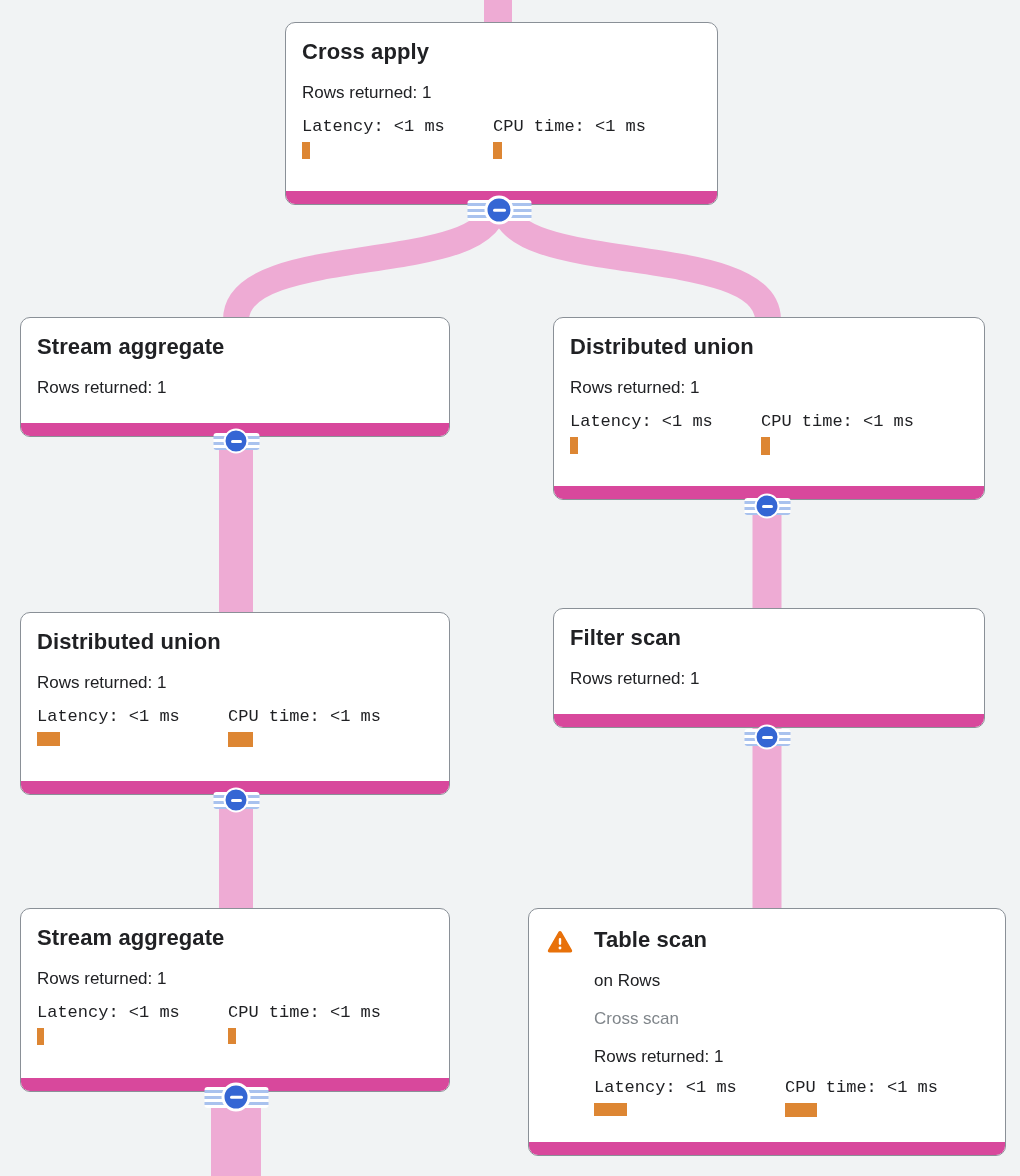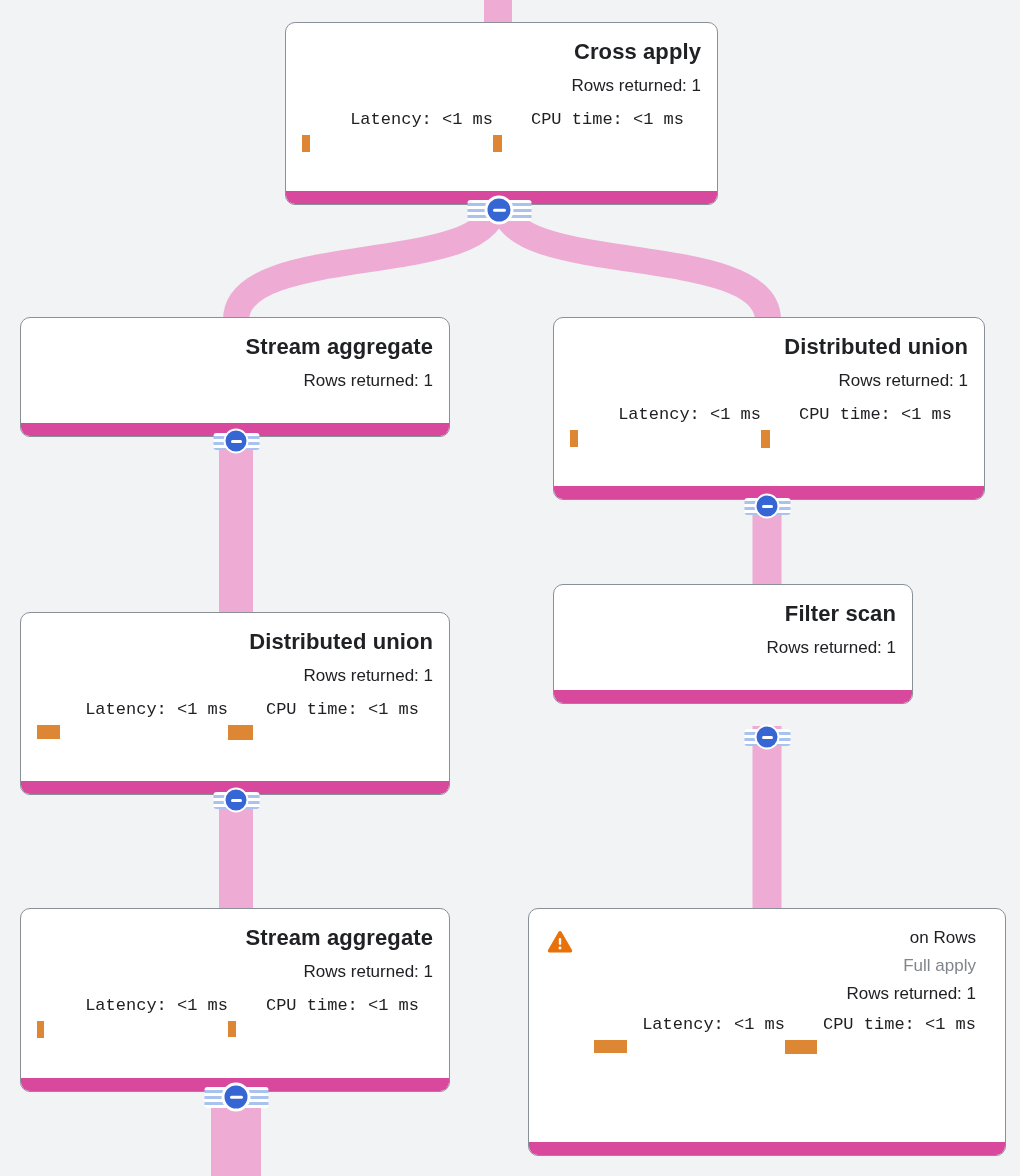--- a/index.html
+++ b/index.html
@@ -14,28 +14,28 @@
     width:1020px;height:1176px;background:var(--canvas-bg);
     font-family:"Liberation Sans",sans-serif;color:var(--text-primary);
   }
   .canvas{position:relative;width:1020px;height:1176px;overflow:hidden;}
   svg.edges{position:absolute;left:0;top:0;z-index:1;}
   svg.edges path{stroke:var(--edge-pink);fill:none;}
 
   .node{
     position:absolute;z-index:2;background:var(--node-bg);
     border:1px solid var(--node-border);border-radius:10px;
-    padding:16px 16px 0 16px;overflow:hidden;text-align:right;
+    padding:16px 16px 0 16px;overflow:hidden;
   }
   .accent{
     position:absolute;left:0;right:0;bottom:0;height:13px;
     background:var(--accent-bar);
   }
   .node-title{font-size:22px;font-weight:700;letter-spacing:.1px;margin:0 0 10px 0;}
-  .node-line{font-size:17px;margin:0 0 7px 0;line-height:21px;}
+  .node-line{font-size:17px;margin:17px 0 7px 0;line-height:21px;}
   .muted{color:var(--text-muted);}
   .metrics{display:flex;margin-top:13px;font-family:Liberation Mono, monospace;}
   .metric{width:191px;}
   .metric-label{font-size:17px;line-height:21px;}
   .bar{background:var(--metric-orange);margin-top:5px;}
   .warn-row{display:flex;align-items:flex-start;}
   .warn-icon{flex:0 0 auto;margin:3px 21px 0 2px;}
 
   .collapse{
     position:absolute;z-index:3;transform:translate(-50%,-50%);
@@ -126,21 +126,21 @@
         <div class="bar" style="width: 23px; height: 14px;"></div>
       </div>
       <div class="metric">
         <div class="metric-label">CPU time: &lt;1 ms</div>
         <div class="bar" style="width: 25px; height: 15px;"></div>
       </div>
     </div>
     <div class="accent"></div>
   </div>
 
-  <div class="node" style="left:553px;top:584px;width:360px;height:120px;">
+  <div class="node" style="left:553px;top:608px;width:432px;height:120px;">
     <h2 class="node-title">Filter scan</h2>
     <p class="node-line">Rows returned: 1</p>
     <div class="accent"></div>
   </div>
 
   <div class="node" style="left:20px;top:908px;width:430px;height:184px;">
     <h2 class="node-title">Stream aggregate</h2>
     <p class="node-line">Rows returned: 1</p>
     <div class="metrics">
       <div class="metric">
@@ -156,22 +156,23 @@
   </div>
 
   <div class="node" style="left:528px;top:908px;width:478px;height:248px;padding-top:18px;">
     <div class="warn-row">
       <svg class="warn-icon" width="26" height="24" viewBox="0 0 24 22" aria-hidden="true">
         <path d="M13.35 1.55 c-.6-1.05-2.1-1.05-2.7 0 L0.95 18.4 c-.6 1.05 .15 2.35 1.35 2.35 h19.4 c1.2 0 1.95-1.3 1.35-2.35 Z" fill="#E8710A"></path>
         <rect x="10.9" y="7.2" width="2.2" height="6.4" rx="1.1" fill="#ffffff"></rect>
         <circle cx="12" cy="16.6" r="1.35" fill="#ffffff"></circle>
       </svg>
       <div>
+        <h2 class="node-title">Table scan</h2>
         <p class="node-line">on Rows</p>
-        <p class="node-line muted">Full apply</p>
+        <p class="node-line muted">Cross scan</p>
         <p class="node-line">Rows returned: 1</p>
         <div class="metrics" style="margin-top:10px;">
           <div class="metric">
             <div class="metric-label">Latency: &lt;1 ms</div>
             <div class="bar" style="width: 33px; height: 13px;"></div>
           </div>
           <div class="metric">
             <div class="metric-label">CPU time: &lt;1 ms</div>
             <div class="bar" style="width: 32px; height: 14px;"></div>
           </div>

